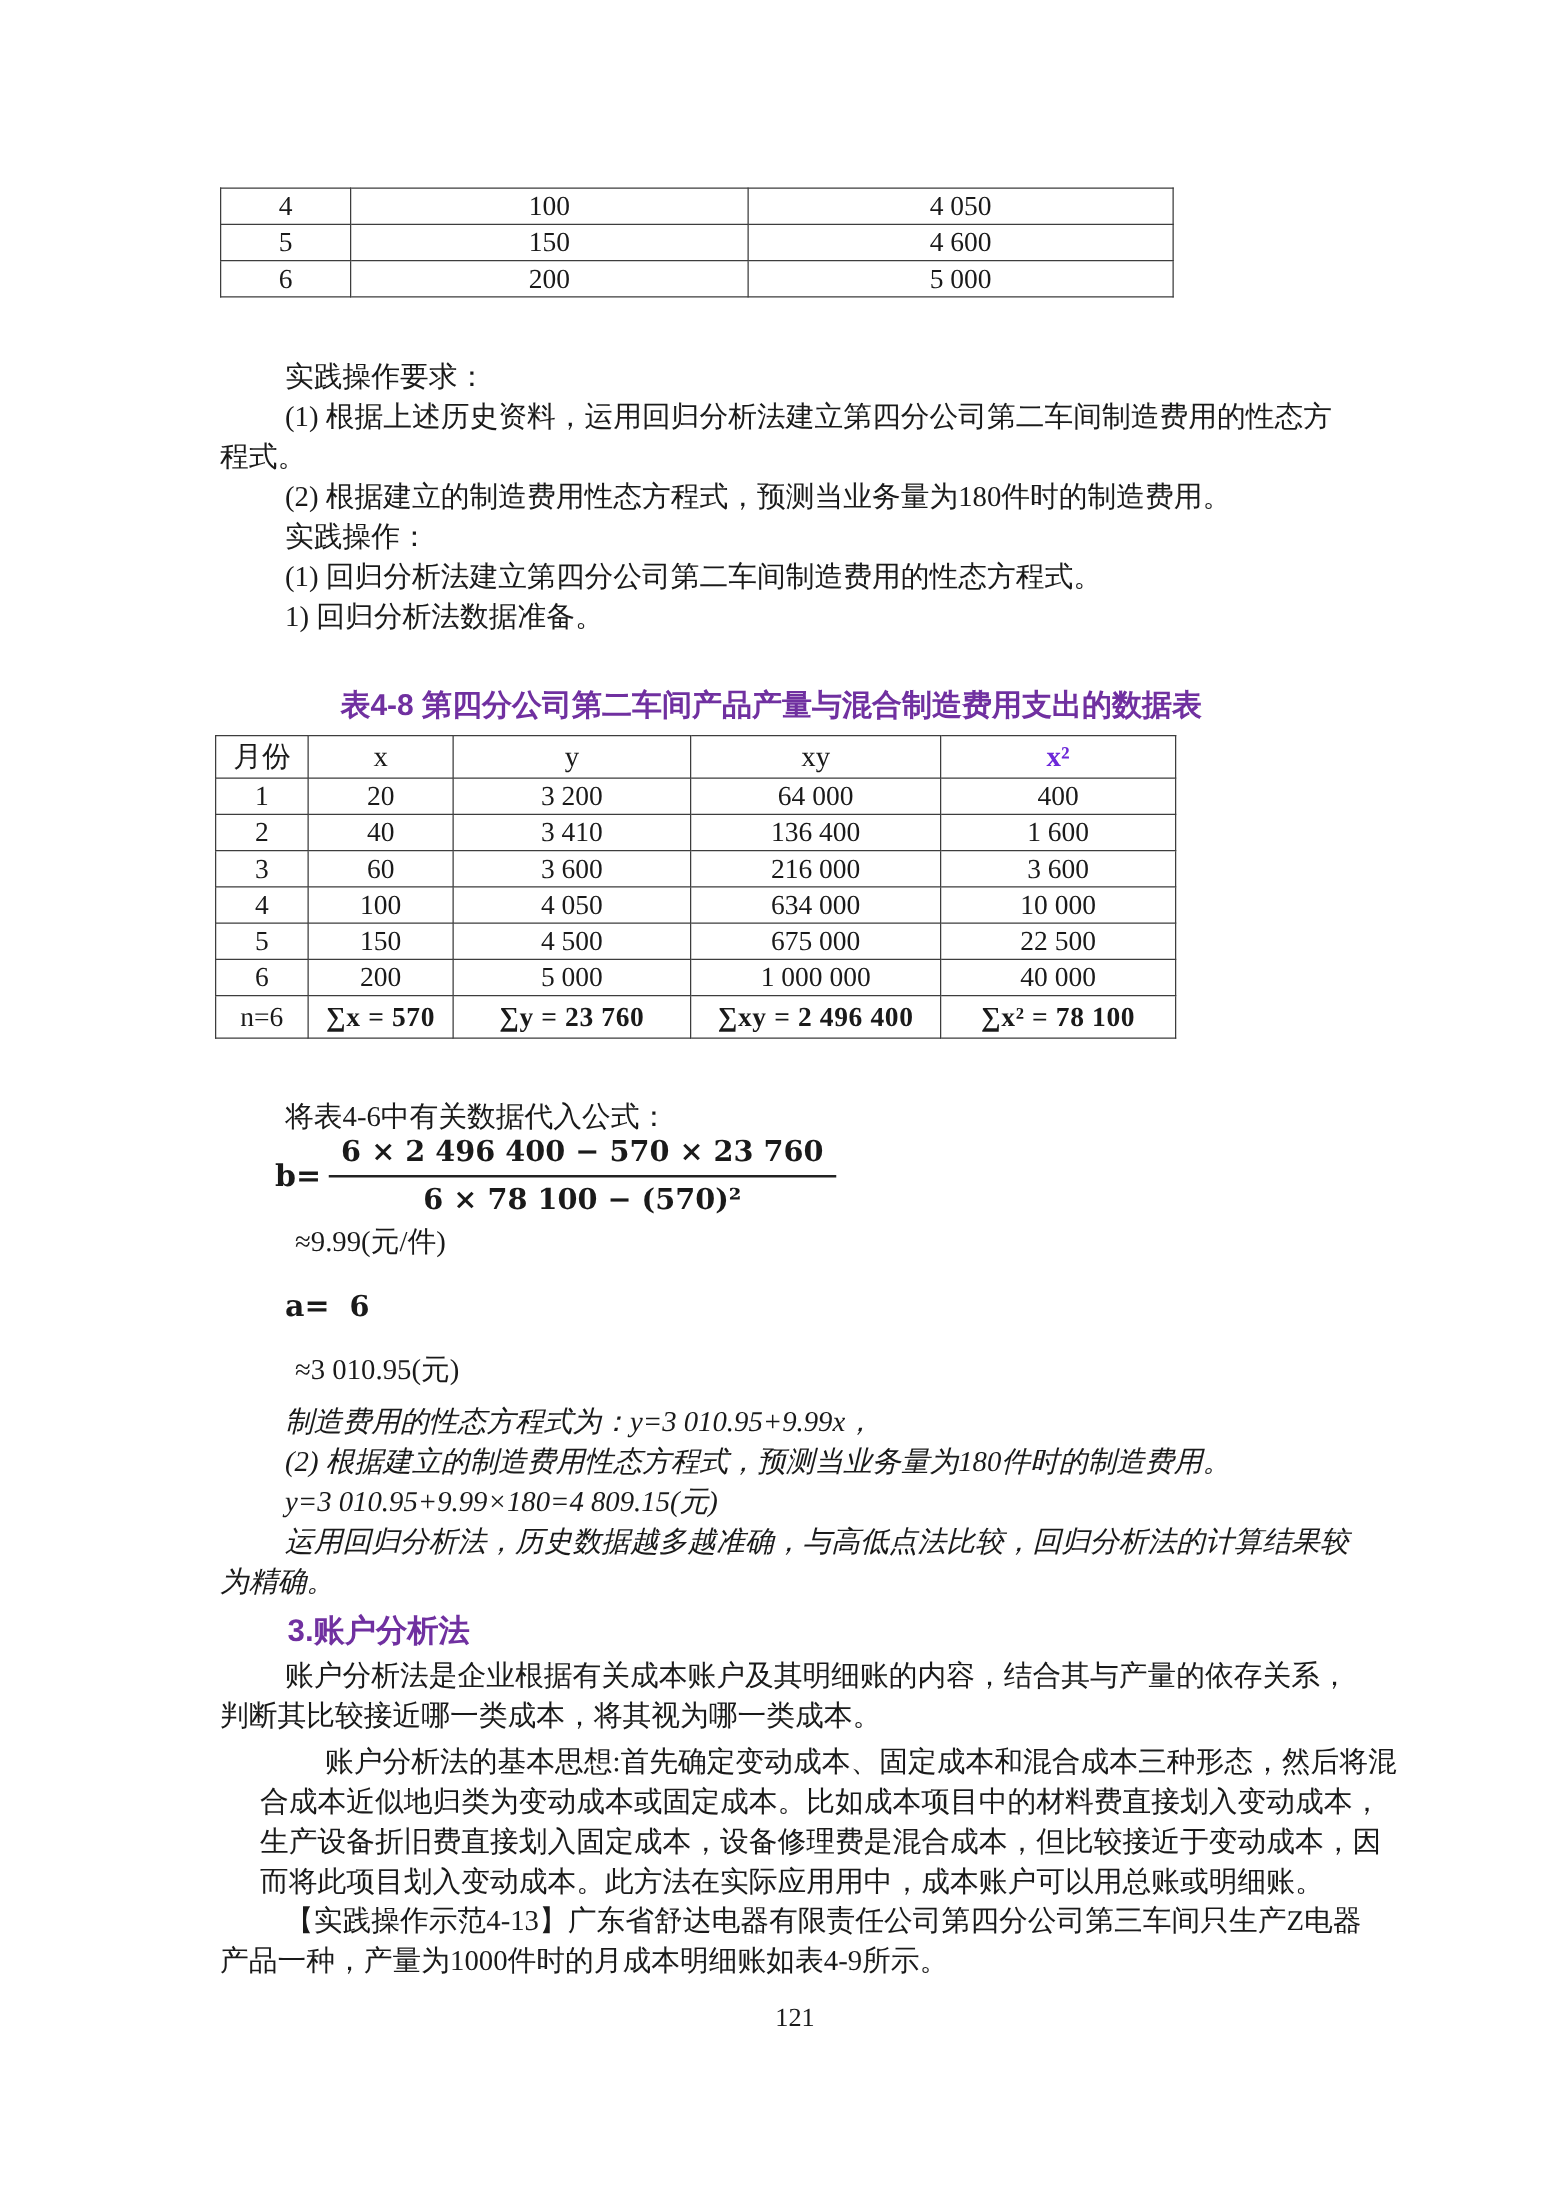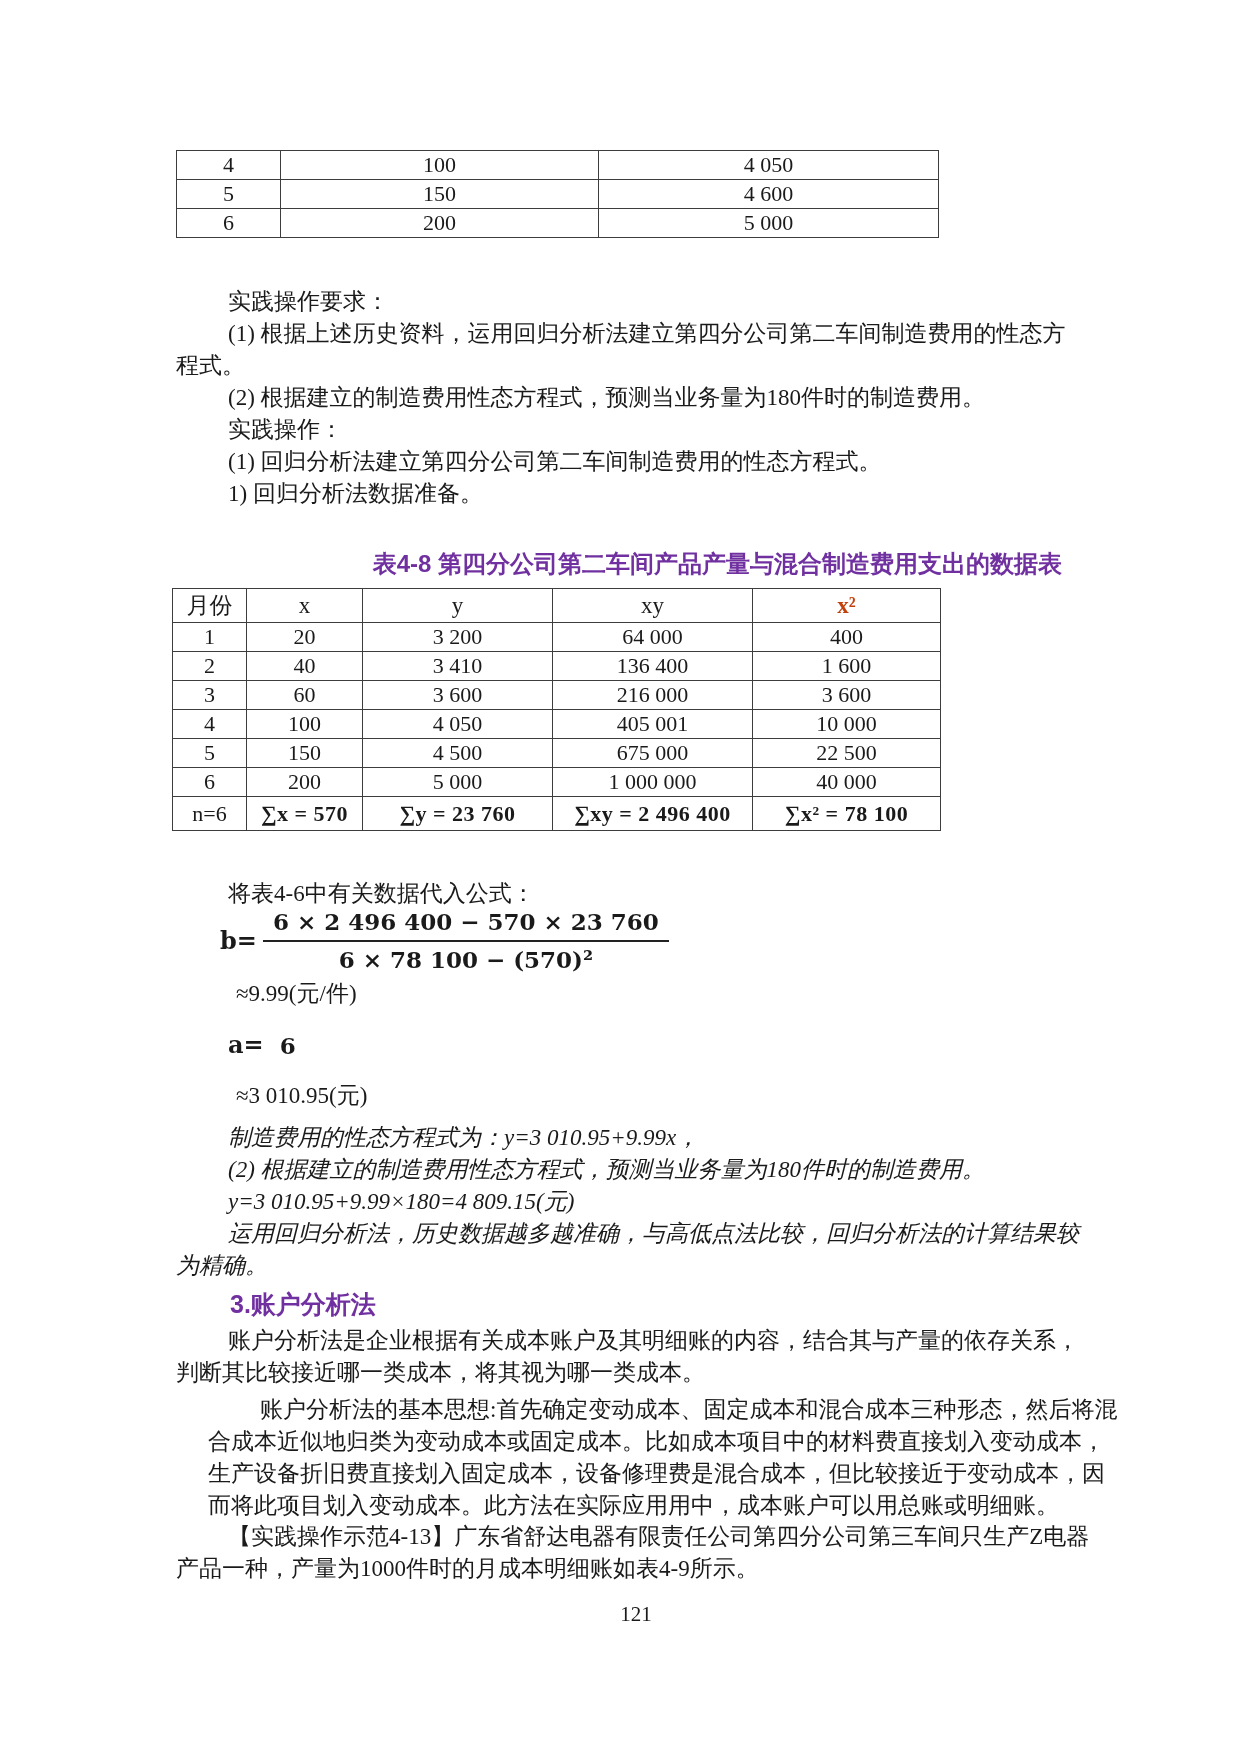--- a/index.html
+++ b/index.html
@@ -8,26 +8,26 @@
     font-family:"Liberation Serif","DejaVu Serif",serif;color:#1a1a1a;
     overflow:hidden;margin:0 auto;
   }
   .abs{position:absolute;}
   .line{height:32px;line-height:32px;font-size:23px;white-space:nowrap;}
   .ind{text-indent:52px;}
   table{border-collapse:collapse;table-layout:fixed;}
   td,th{border:1px solid #3d3d3d;text-align:center;vertical-align:middle;
         font-size:22px;font-weight:normal;padding:0;overflow:hidden;white-space:nowrap;}
   .t48 th{font-size:23px;}
-  .xsq{font-weight:bold;color:#c2410c;font-size:22px;}
+  .xsq{font-weight:bold;color:#6d28d9;font-size:22px;}
   .sumcell{font-weight:bold;letter-spacing:0.5px;}
   .sumfirst{font-weight:normal;}
   .title48{
     font-family:"Liberation Sans","DejaVu Sans",sans-serif;font-weight:bold;
-    font-size:24px;color:#7030A0;text-align:right;letter-spacing:0px;
+    font-size:24px;color:#7030A0;text-align:center;letter-spacing:0px;
   }
   .h3sec{
     font-family:"Liberation Sans","DejaVu Sans",sans-serif;font-weight:bold;
     font-size:25px;color:#7030A0;
   }
   .formula{display:flex;align-items:center;
     font-family:"DejaVu Serif","Liberation Serif",serif;font-weight:bold;font-size:23px;}
   .frac{display:inline-block;text-align:center;margin-left:6px;}
   .num{display:block;padding:2px 10px 3px 10px;border-bottom:2px solid #222;line-height:30px;}
   .den{display:block;padding:3px 10px 0 10px;line-height:30px;}
@@ -111,21 +111,21 @@
       <td>3</td>
       <td>60</td>
       <td>3 600</td>
       <td>216 000</td>
       <td>3 600</td>
     </tr>
     <tr style="height:29px">
       <td>4</td>
       <td>100</td>
       <td>4 050</td>
-      <td>405 001</td>
+      <td>634 000</td>
       <td>10 000</td>
     </tr>
     <tr style="height:29px">
       <td>5</td>
       <td>150</td>
       <td>4 500</td>
       <td>675 000</td>
       <td>22 500</td>
     </tr>
     <tr style="height:29px">

